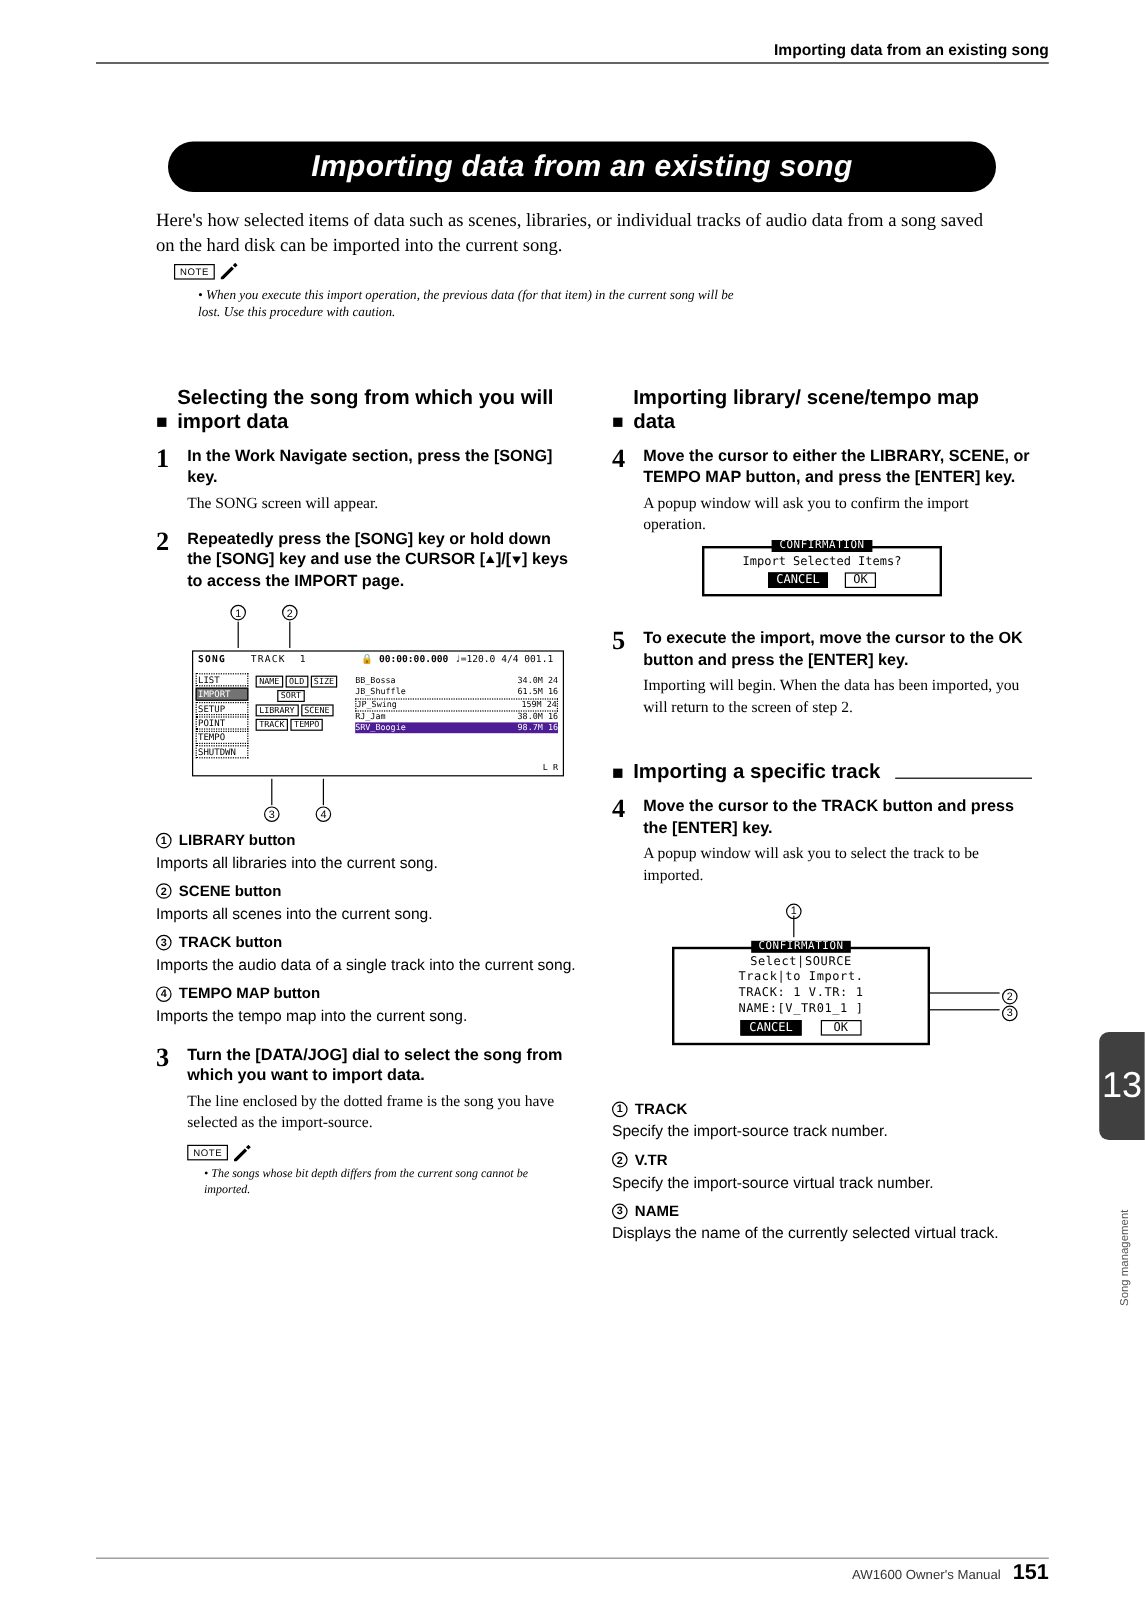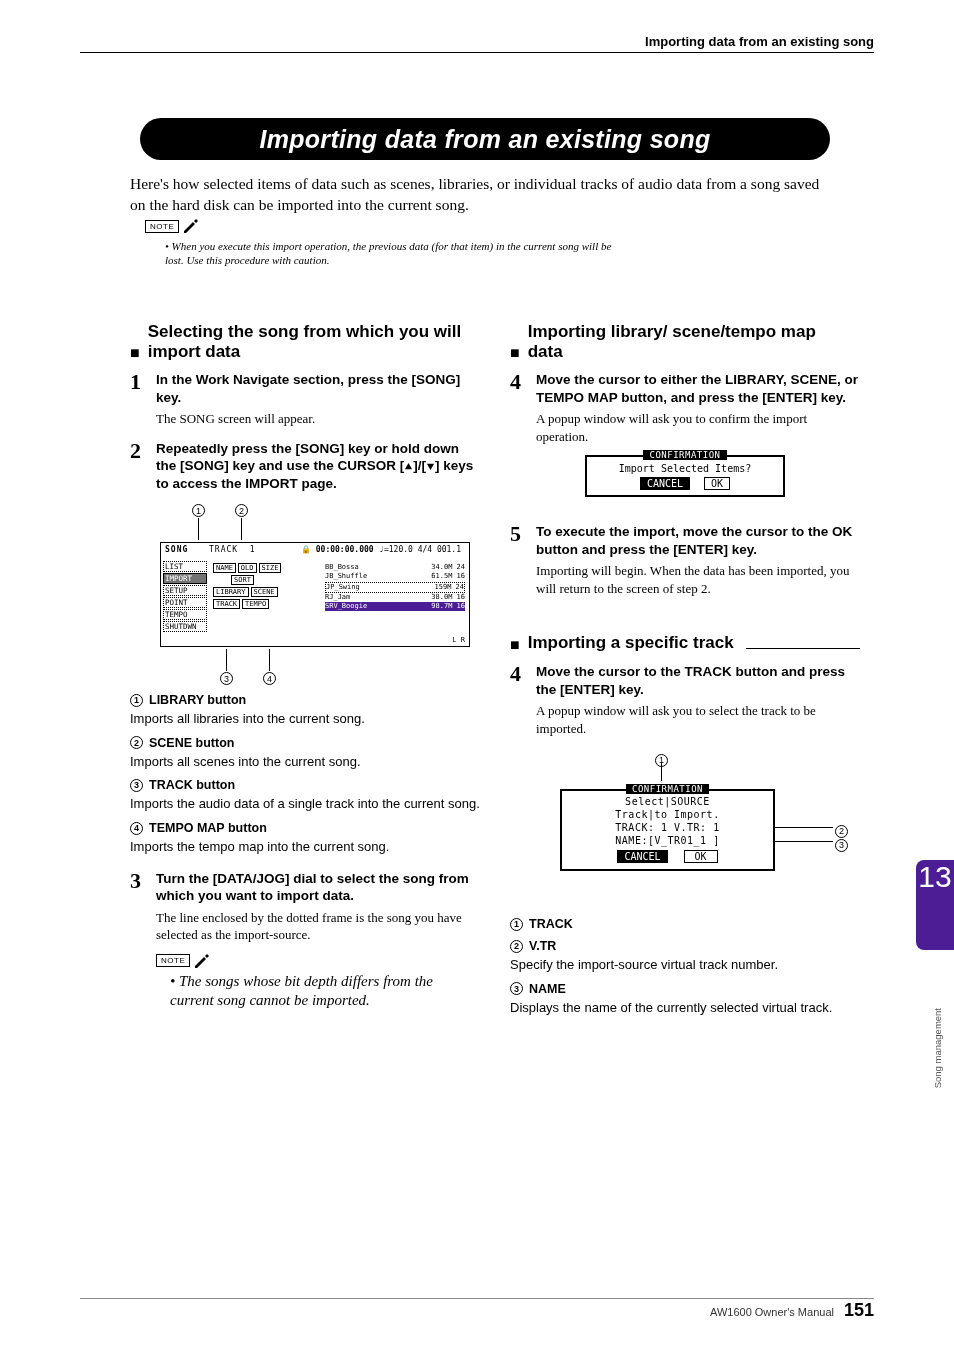--- a/index.html
+++ b/index.html
@@ -51,49 +51,49 @@
   .shot-title { position: absolute; top: 2px; left: 4px; font-weight: bold; letter-spacing: 1px; }
   .shot-title2 { position: absolute; top: 2px; left: 48px; letter-spacing: 1px; }
   .shot-title3 { position: absolute; top: 2px; right: 8px; }
   .shot-side { position: absolute; top: 18px; left: 2px; width: 44px; }
   .shot-side div { border: 1px dotted #000; margin-bottom: 1px; padding: 0 1px; font-size: 7.5px; }
   .shot-side .sel { background: #737373; color: #fff; border: 1px solid #000; }
   .shot-btns { position: absolute; top: 20px; left: 52px; display: flex; flex-direction: column; gap: 2px; }
   .shot-btns .r { display: flex; gap: 2px; }
   .shot-btns .b { border: 1px solid #000; padding: 0 2px; font-size: 7px; }
   .shot-lines { position: absolute; top: 20px; left: 135px; right: 4px; font-size: 7px; line-height: 1.3; }
-  .shot-line { display: flex; justify-content: space-between; margin-left: 29px; }
+  .shot-line { display: flex; justify-content: space-between; }
   .shot-dots { position: absolute; bottom: 2px; right: 4px; font-size: 7px; }
 
   .after-shot { margin-top: 18px; margin-left: 0; font-family: "Times New Roman", Times, serif; font-size: 13px; }
 
   .item { margin-top: 8px; margin-left: 0; }
   .item-head { display: flex; align-items: center; gap: 6px; font-family: Arial, Helvetica, sans-serif; font-weight: bold; font-size: 12.5px; }
   .item-body { font-family: Liberation Sans, sans-serif; font-size: 13px; line-height: 1.35; margin-top: 3px; }
 
   .note-row2 { margin-top: 10px; margin-left: 26px; display: flex; align-items: center; gap: 4px; }
-  .note-text2 { margin-top: 4px; margin-left: 40px; width: 290px; font-style: italic; font-size: 15px; line-height: 1.3; }
+  .note-text2 { margin-top: 4px; margin-left: 40px; width: 290px; font-style: italic; font-size: 10px; line-height: 1.3; }
 
   
   .confirm { margin: 10px auto 0 auto; width: 200px; border: 2px solid #000; font-family: monospace; font-size: 10px; text-align: center; padding: 3px 2px 5px 2px; }
   .confirm .hdr { display: inline-block; background: #000; color: #fff; padding: 0 6px; margin-top: -10px; font-size: 9px; letter-spacing: 0.5px; }
   .confirm .row { margin-top: 3px; }
   .confirm .btn { display: inline-block; border: 1px solid #000; padding: 0 6px; margin: 0 4px; }
   .confirm .btn.sel { background: #000; color: #fff; }
 
   .confirm2 { margin: 12px auto 0 50px; width: 215px; border: 2px solid #000; font-family: monospace; font-size: 10px; text-align: center; padding: 3px 2px 6px 2px; position: relative; }
   .confirm2 .hdr { display: inline-block; background: #000; color: #fff; padding: 0 6px; margin-top: -10px; font-size: 9px; letter-spacing: 0.5px; }
   .confirm2 .line { margin-top: 2px; letter-spacing: 0.5px; }
 
   .leader-wrap { position: relative; margin-top: 12px; height: 140px; }
   .leader-line { position: absolute; background: #000; }
   .leader-circ { position: absolute; }
 
   
-  .sidetab { position: absolute; right: 0; top: 860px; width: 38px; height: 90px; background: #4c1d95; border-top-left-radius: 8px; border-bottom-left-radius: 8px; display: flex; align-items: flex-start; justify-content: center; }
+  .sidetab { position: absolute; right: 0; top: 860px; width: 38px; height: 90px; background: #404040; border-top-left-radius: 8px; border-bottom-left-radius: 8px; display: flex; align-items: center; justify-content: center; }
   .sidetab-num { color: #fff; font-family: Arial, Helvetica, sans-serif; font-size: 30px; transform: none; }
   .sidetab-cap-wrap { position: absolute; right: 6px; top: 958px; width: 22px; height: 130px; display: flex; align-items: flex-end; justify-content: center; }
   .sidetab-cap2 { writing-mode: vertical-rl; transform: rotate(180deg); font-family: Arial, Helvetica, sans-serif; font-size: 9.5px; color: #555; }
 
   
   .footer { position: absolute; bottom: 30px; left: 80px; right: 80px; display: flex; justify-content: flex-end; align-items: baseline; gap: 10px; font-family: Arial, Helvetica, sans-serif; }
   .footer .man { font-size: 11px; color: #333; }
   .footer .pg { font-size: 18px; font-weight: bold; }
   .footer-rule { position: absolute; bottom: 52px; left: 80px; right: 80px; border-top: 1px solid #888; }
 
@@ -350,20 +350,21 @@
     <span class="leader-circ" style="top:85px;left:325px;"><span class="circ">3</span></span>
   </div>
 
   <div style="height:20px;"></div>
 
   <div class="item">
     <div class="item-head">
           <span class="circ">1</span>
           <span>TRACK</span>
         </div>
+    <div class="item-body">Specify the import-source track number.</div>
   </div>
   <div class="item">
     <div class="item-head">
           <span class="circ">2</span>
           <span>V.TR</span>
         </div>
     <div class="item-body">Specify the import-source virtual track number.</div>
   </div>
   <div class="item">
     <div class="item-head">

